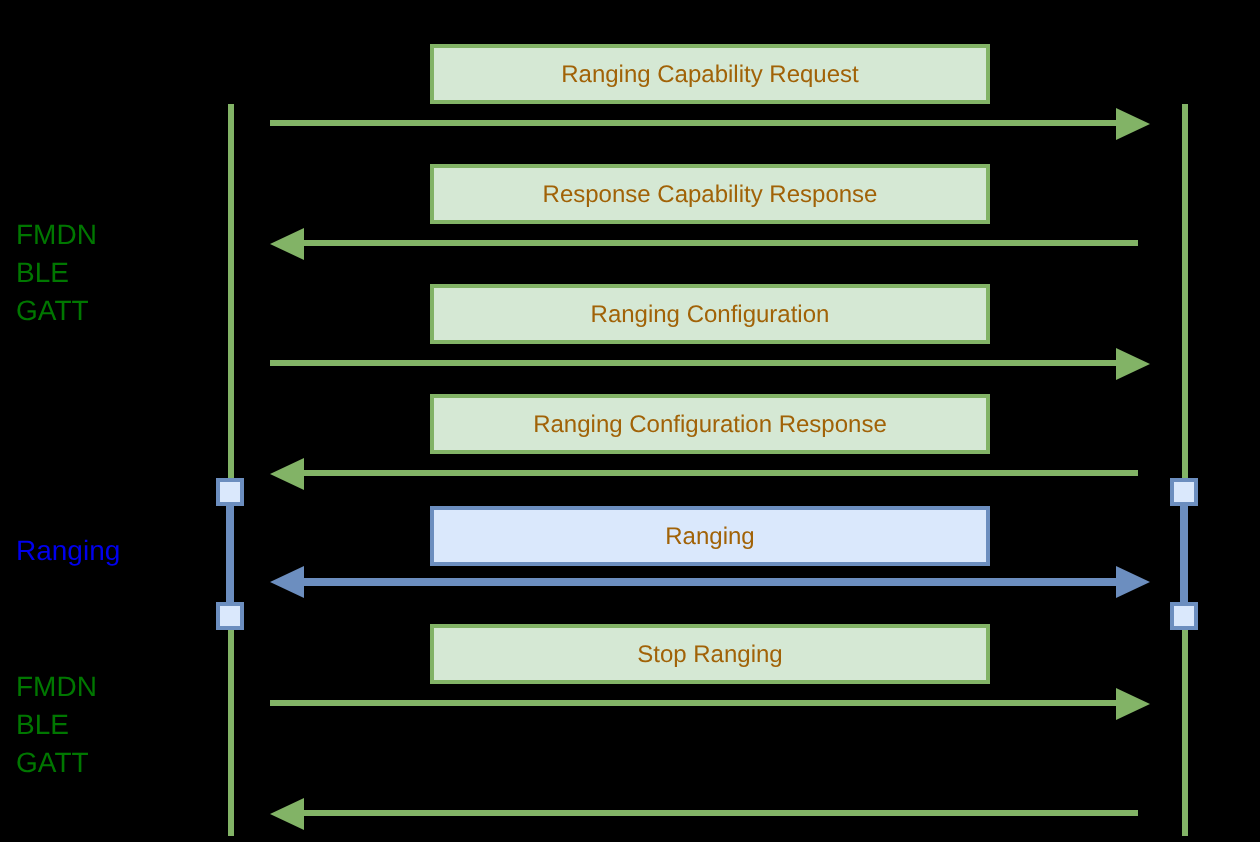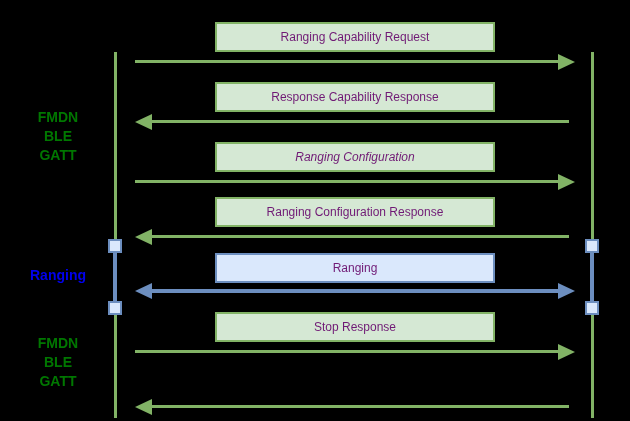--- a/index.html
+++ b/index.html
@@ -10,26 +10,26 @@
   
   .lifeline{position:absolute;top:52px;height:366px;width:3px;background:#82b366;}
   .lifeline.ll-left{left:114px;}
   .lifeline.ll-right{left:591px;}
   
   .act-line{position:absolute;top:250px;height:54px;width:4px;background:#6c8ebf;}
   .act-line.al-left{left:113px;}
   .act-line.al-right{left:590px;}
   .act-node{position:absolute;width:10px;height:10px;background:#dae8fc;border:2px solid #6c8ebf;}
   
-  .side-label{position:absolute;left:8px;width:100px;text-align:center;font-weight:bold;white-space:pre-line;}
+  .side-label{position:absolute;left:8px;width:100px;text-align:left;font-weight:normal;white-space:pre-line;}
   .side-label.green{color:#007700;font-size:14px;line-height:19px;}
   .side-label.blue{color:#0000ee;font-size:14px;line-height:19px;}
   
   .msg-box{position:absolute;left:215px;width:276px;height:26px;border:2px solid;
-           text-align:center;line-height:26px;font-size:12px;color:#701a75;}
+           text-align:center;line-height:26px;font-size:12px;color:#a16207;}
   .msg-box.green{background:#d5e8d4;border-color:#82b366;}
   .msg-box.blue{background:#dae8fc;border-color:#6c8ebf;}
   
   .arrow{position:absolute;left:135px;width:440px;height:18px;}
   .arrow .shaft{position:absolute;top:7px;height:3px;}
   .arrow.dir-right .shaft{left:0;right:16px;}
   .arrow.dir-left .shaft{left:16px;right:6px;}
   .arrow.dir-both .shaft{left:16px;right:16px;height:4px;}
   .arrow .head{position:absolute;top:1px;width:0;height:0;
                border-top:8px solid transparent;border-bottom:8px solid transparent;}
@@ -70,40 +70,40 @@
     <div class="shaft"></div>
     <div class="head head-right"></div>
   </div>
 
   <div class="msg-box green" style="top:82px;">Response Capability Response</div>
   <div class="arrow green dir-left" style="top:113px;">
     <div class="shaft"></div>
     <div class="head head-left"></div>
   </div>
 
-  <div class="msg-box green" style="top:142px;font-style:italic;">Ranging Configuration</div>
+  <div class="msg-box green" style="top:142px;">Ranging Configuration</div>
   <div class="arrow green dir-right" style="top:173px;">
     <div class="shaft"></div>
     <div class="head head-right"></div>
   </div>
 
   <div class="msg-box green" style="top:197px;">Ranging Configuration Response</div>
   <div class="arrow green dir-left" style="top:228px;">
     <div class="shaft"></div>
     <div class="head head-left"></div>
   </div>
 
   <div class="msg-box blue" style="top:253px;">Ranging</div>
   <div class="arrow blue dir-both" style="top:282px;">
     <div class="shaft"></div>
     <div class="head head-left"></div>
     <div class="head head-right"></div>
   </div>
 
-  <div class="msg-box green" style="top:312px;">Stop Response</div>
+  <div class="msg-box green" style="top:312px;">Stop Ranging</div>
   <div class="arrow green dir-right" style="top:343px;">
     <div class="shaft"></div>
     <div class="head head-right"></div>
   </div>
 
   <div class="arrow green dir-left" style="top:398px;">
     <div class="shaft"></div>
     <div class="head head-left"></div>
   </div>
 

